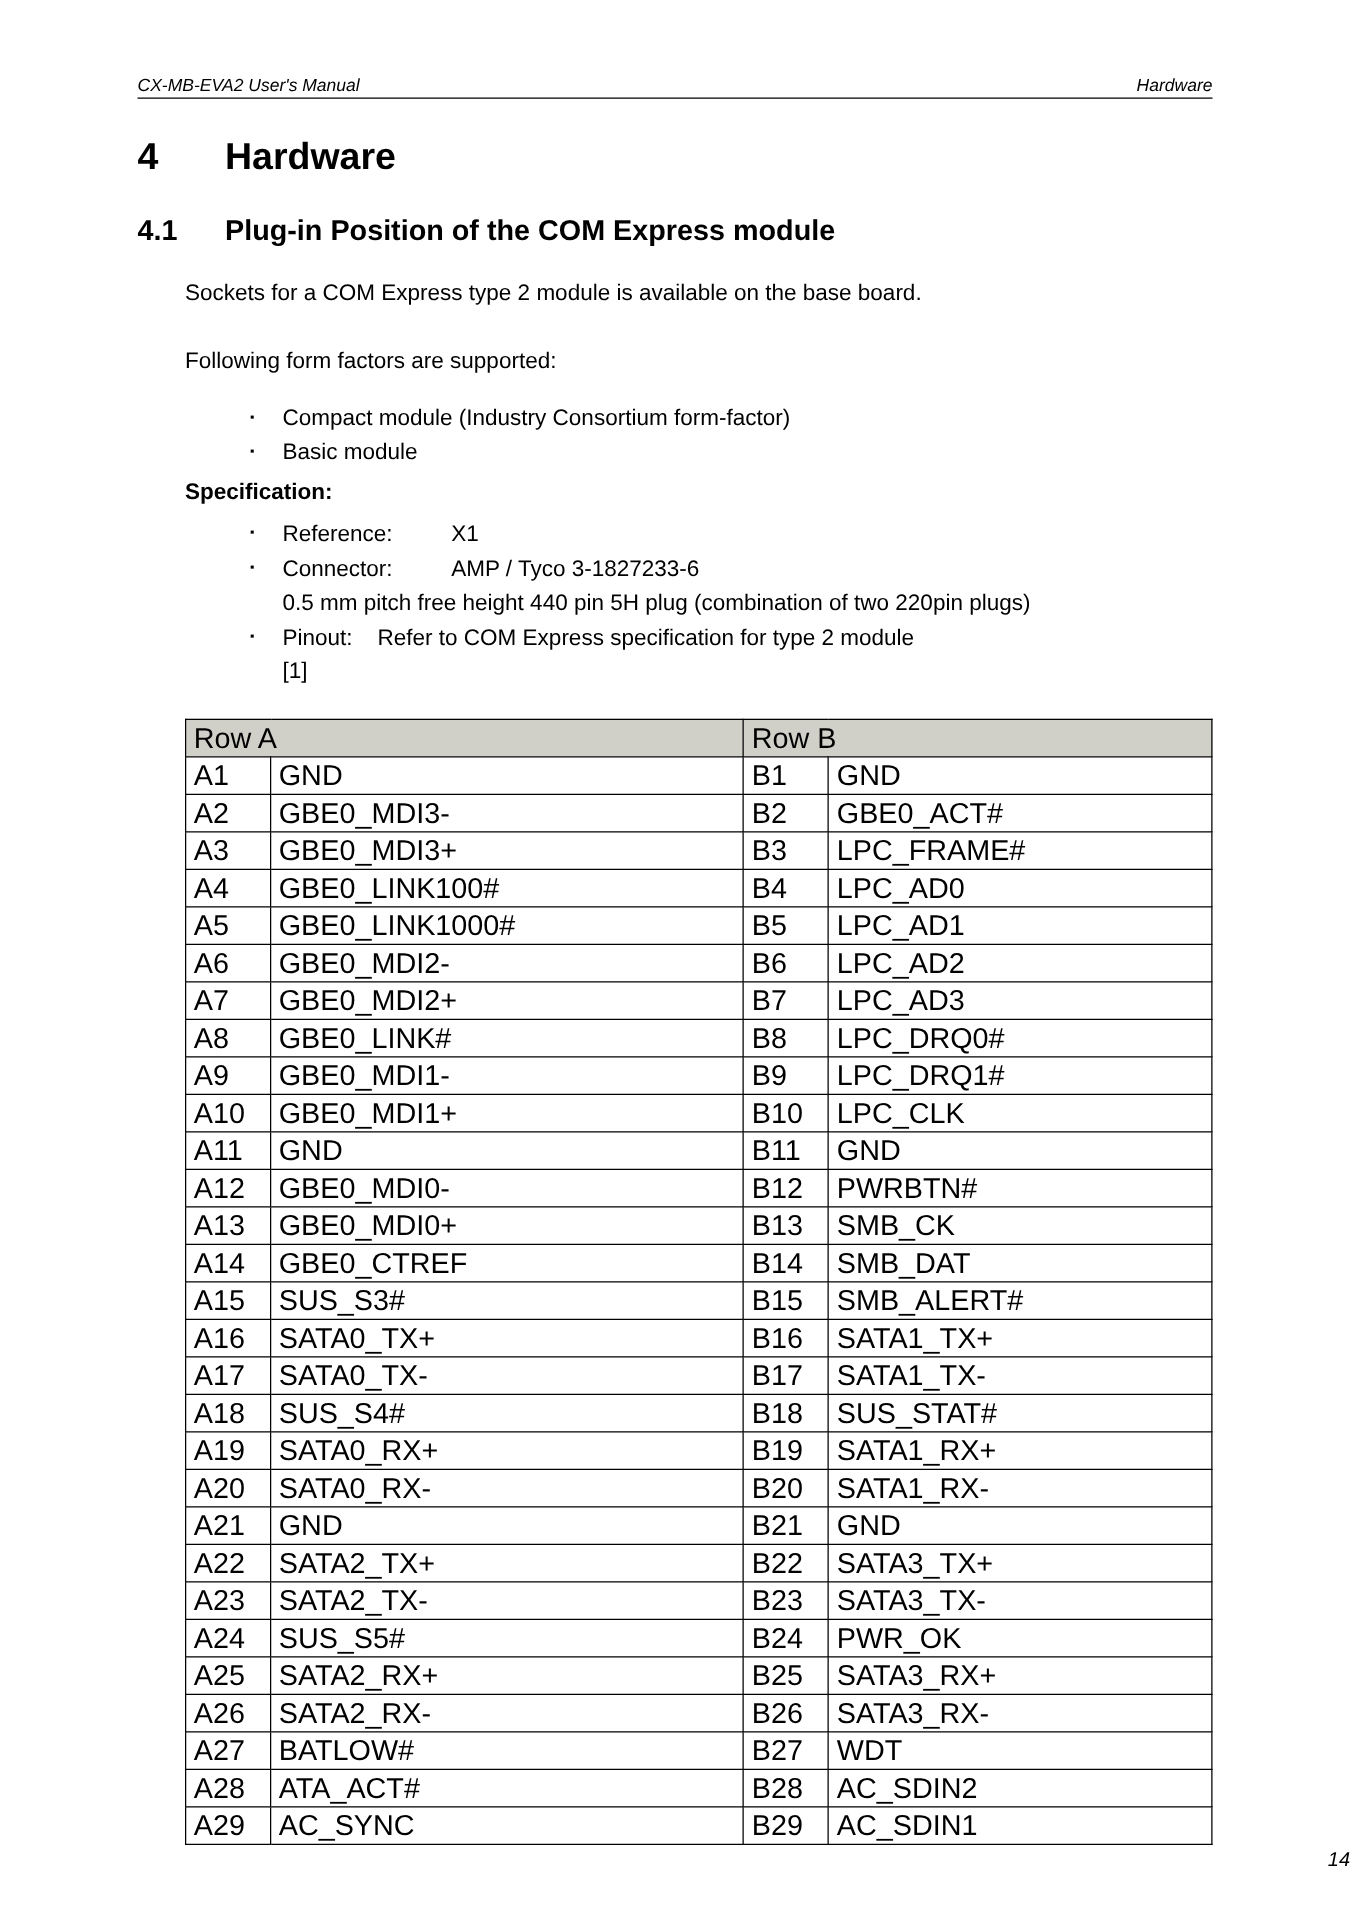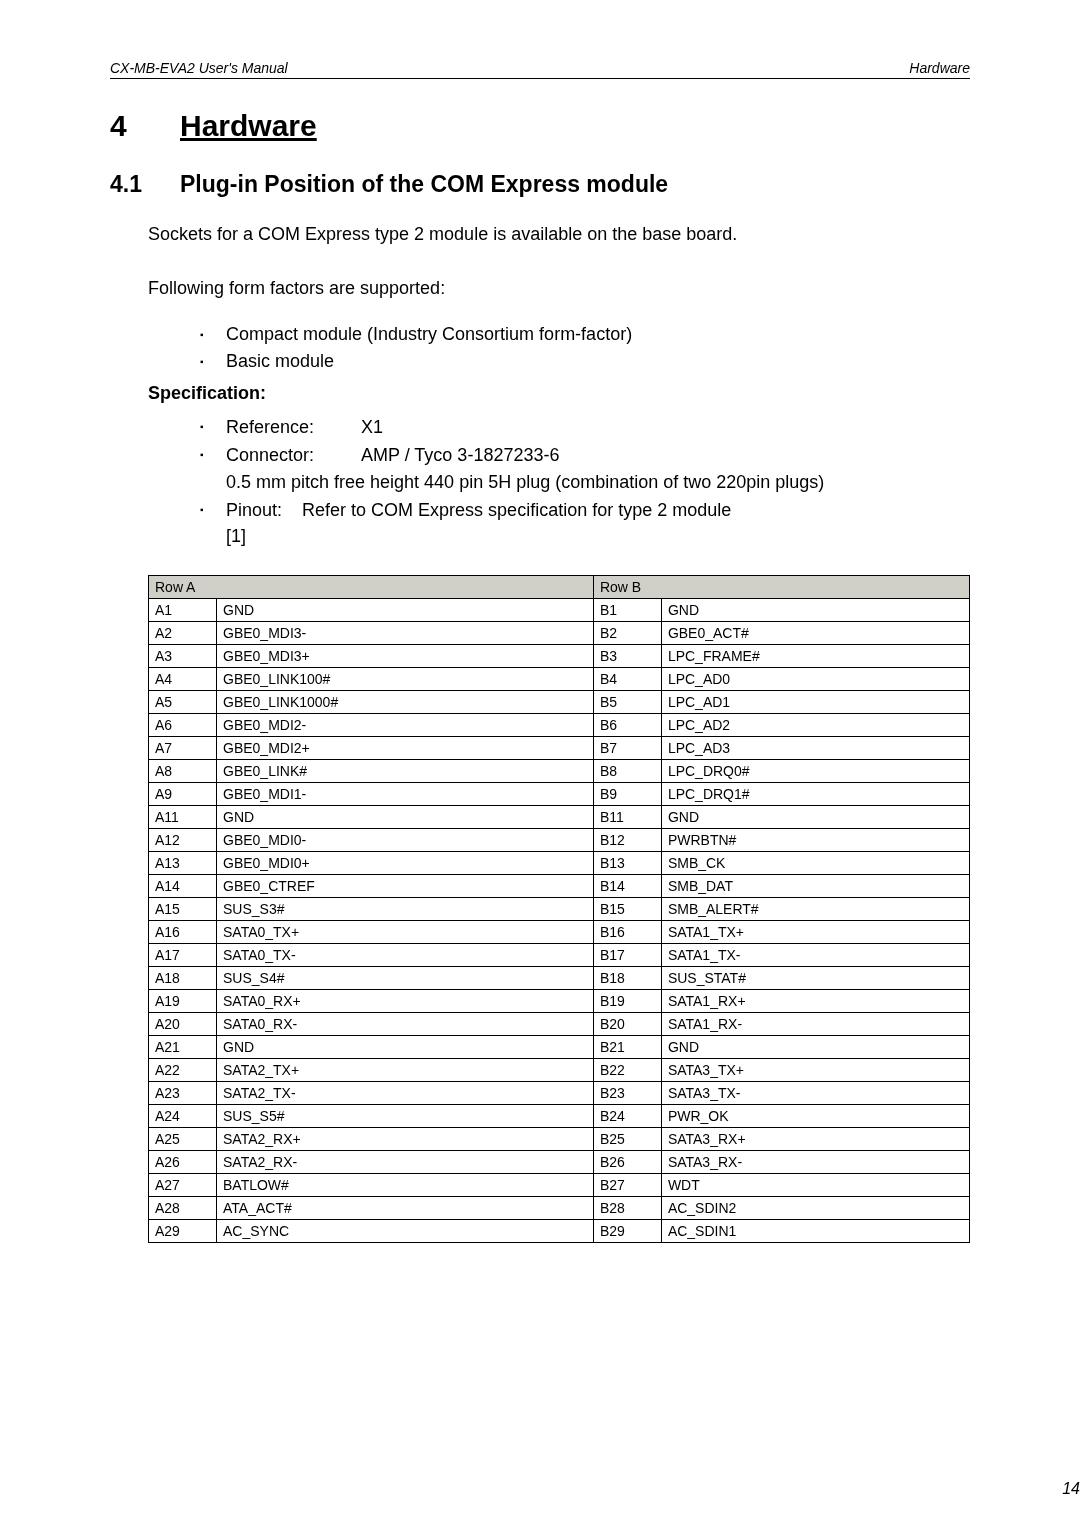--- a/index.html
+++ b/index.html
@@ -19,21 +19,20 @@
       padding-bottom: 2px;
       font-style: italic;
       font-size: 14px;
       margin-bottom: 30px;
       gap: 38px;
     }
     .h1 {
       font-size: 30px;
       font-weight: bold;
       margin-bottom: 28px;
-      text-decoration: underline;
     }
     .h1-num { display: inline-block; width: 70px; }
     .h2 {
       font-size: 23px;
       font-weight: bold;
       margin-bottom: 24px;
     }
     .h2-num { display: inline-block; width: 70px; }
     .body-text {
       font-size: 18px;
@@ -84,21 +83,21 @@
       left: 0;
       font-size: 10px;
       top: 6px;
     }
     .spec-label { display: inline-block; width: 135px; }
     table.pinout {
       border-collapse: collapse;
       width: 100%;
       margin-left: 38px;
       width: calc(100% - 38px);
-      font-size: 14px;
+      font-size: 23px;
     }
     table.pinout th, table.pinout td {
       border: 1px solid #000;
       padding: 1px 6px;
       text-align: left;
       font-weight: normal;
       height: 23px;
     }
     table.pinout tr.head td {
       background: #d0d0c8;
@@ -212,20 +211,26 @@
         <td class="pin">B8</td>
         <td class="sig">LPC_DRQ0#</td>
       </tr>
       <tr>
         <td class="pin">A9</td>
         <td class="sig">GBE0_MDI1-</td>
         <td class="pin">B9</td>
         <td class="sig">LPC_DRQ1#</td>
       </tr>
       <tr>
+        <td class="pin">A10</td>
+        <td class="sig">GBE0_MDI1+</td>
+        <td class="pin">B10</td>
+        <td class="sig">LPC_CLK</td>
+      </tr>
+      <tr>
         <td class="pin">A11</td>
         <td class="sig">GND</td>
         <td class="pin">B11</td>
         <td class="sig">GND</td>
       </tr>
       <tr>
         <td class="pin">A12</td>
         <td class="sig">GBE0_MDI0-</td>
         <td class="pin">B12</td>
         <td class="sig">PWRBTN#</td>

